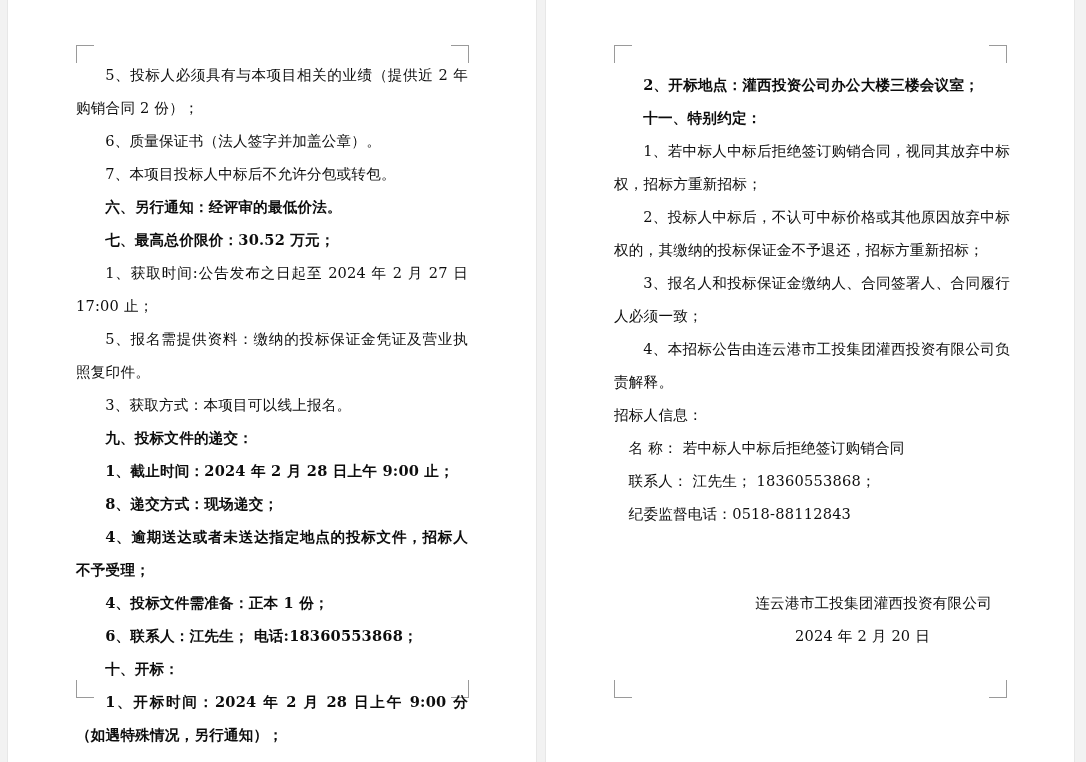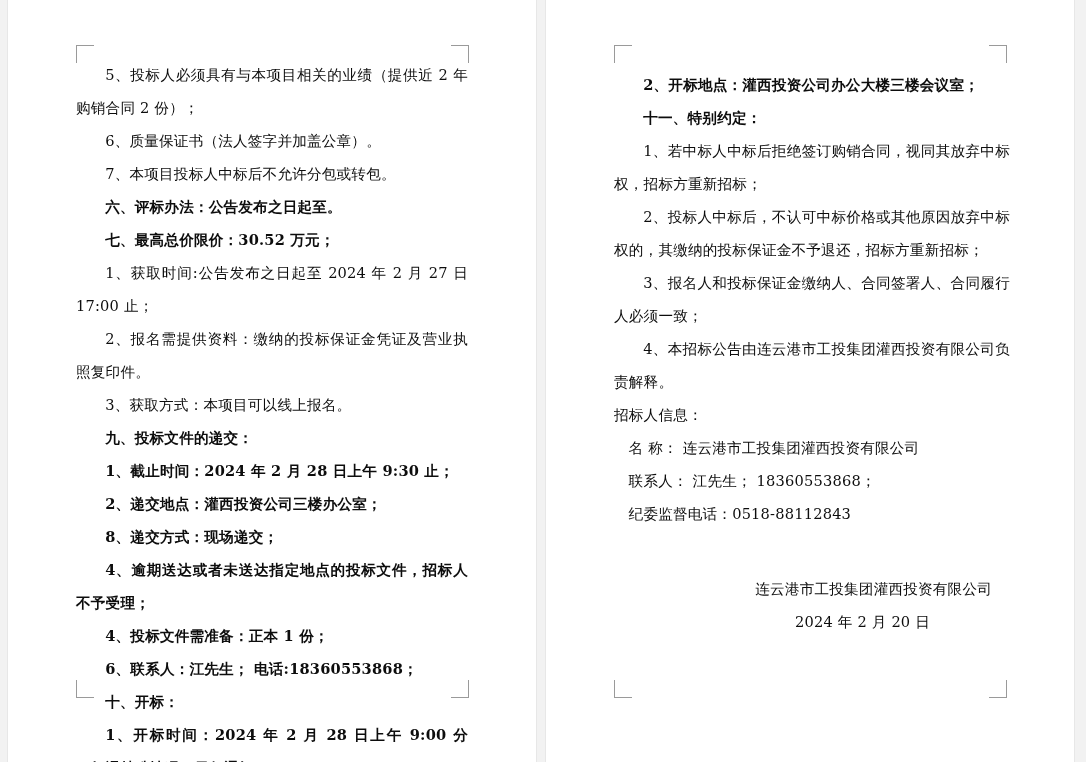--- a/index.html
+++ b/index.html
@@ -59,21 +59,21 @@
     width: 396px;
   }
   p {
     margin: 0;
     text-align: justify;
     text-justify: inter-ideograph;
   }
   .indent { text-indent: 2em; }
   .bold { font-weight: 700; }
   .signature {
-    margin-top: 42px;
+    margin-top: 56px;
     text-align: right;
     padding-right: 18px;
   }
   .signature p { text-align: right; }
   .sig2 { padding-right: 62px; }
   .info-line { text-indent: 1em; }
 </style>
 </head>
 <body>
 
@@ -82,28 +82,27 @@
   <div class="page page-left">
     <div class="crop tl" style="left:68px;top:45px;"></div>
     <div class="crop tr" style="left:443px;top:45px;"></div>
     <div class="crop bl" style="left:68px;top:680px;"></div>
     <div class="crop br" style="left:443px;top:680px;"></div>
 
     <div class="content">
       <p class="indent">5、投标人必须具有与本项目相关的业绩（提供近 2 年购销合同 2 份）；</p>
       <p class="indent">6、质量保证书（法人签字并加盖公章）。</p>
       <p class="indent">7、本项目投标人中标后不允许分包或转包。</p>
-      <p class="indent bold">六、评标办法：公告发布之日起至。</p>
+      <p class="indent bold">六、另行通知：经评审的最低价法。</p>
       <p class="indent bold">七、最高总价限价：30.52 万元；</p>
       <p class="indent">1、获取时间:公告发布之日起至 2024 年 2 月 27 日 17:00 止；</p>
-      <p class="indent">2、报名需提供资料：缴纳的投标保证金凭证及营业执照复印件。</p>
+      <p class="indent">5、报名需提供资料：缴纳的投标保证金凭证及营业执照复印件。</p>
       <p class="indent">3、获取方式：本项目可以线上报名。</p>
       <p class="indent bold">九、投标文件的递交：</p>
-      <p class="indent bold">1、截止时间：2024 年 2 月 28 日上午 9:30 止；</p>
-      <p class="indent bold">2、递交地点：灌西投资公司三楼办公室；</p>
+      <p class="indent bold">1、截止时间：2024 年 2 月 28 日上午 9:00 止；</p>
       <p class="indent bold">8、递交方式：现场递交；</p>
       <p class="indent bold">4、逾期送达或者未送达指定地点的投标文件，招标人不予受理；</p>
       <p class="indent bold">4、投标文件需准备：正本 1 份；</p>
       <p class="indent bold">6、联系人：江先生；   电话:18360553868；</p>
       <p class="indent bold">十、开标：</p>
       <p class="indent bold">1、开标时间：2024 年 2 月 28 日上午 9:00 分（如遇特殊情况，另行通知）；</p>
     </div>
   </div>
 
   <div class="page page-right">
@@ -113,21 +112,21 @@
     <div class="crop br" style="left:443px;top:680px;"></div>
 
     <div class="content right">
       <p class="indent bold">2、开标地点：灌西投资公司办公大楼三楼会议室；</p>
       <p class="indent bold">十一、特别约定：</p>
       <p class="indent">1、若中标人中标后拒绝签订购销合同，视同其放弃中标权，招标方重新招标；</p>
       <p class="indent">2、投标人中标后，不认可中标价格或其他原因放弃中标权的，其缴纳的投标保证金不予退还，招标方重新招标；</p>
       <p class="indent">3、报名人和投标保证金缴纳人、合同签署人、合同履行人必须一致；</p>
       <p class="indent">4、本招标公告由连云港市工投集团灌西投资有限公司负责解释。</p>
       <p>招标人信息：</p>
-      <p class="info-line">名 称： 连云港市工投集团灌西投资有限公司</p>
+      <p class="info-line">名 称： 若中标人中标后拒绝签订购销合同</p>
       <p class="info-line">联系人： 江先生； 18360553868；</p>
       <p class="info-line">纪委监督电话：0518-88112843</p>
 
       <div class="signature">
         <p>连云港市工投集团灌西投资有限公司</p>
         <p class="sig2">2024 年 2 月 20 日</p>
       </div>
     </div>
   </div>
 

